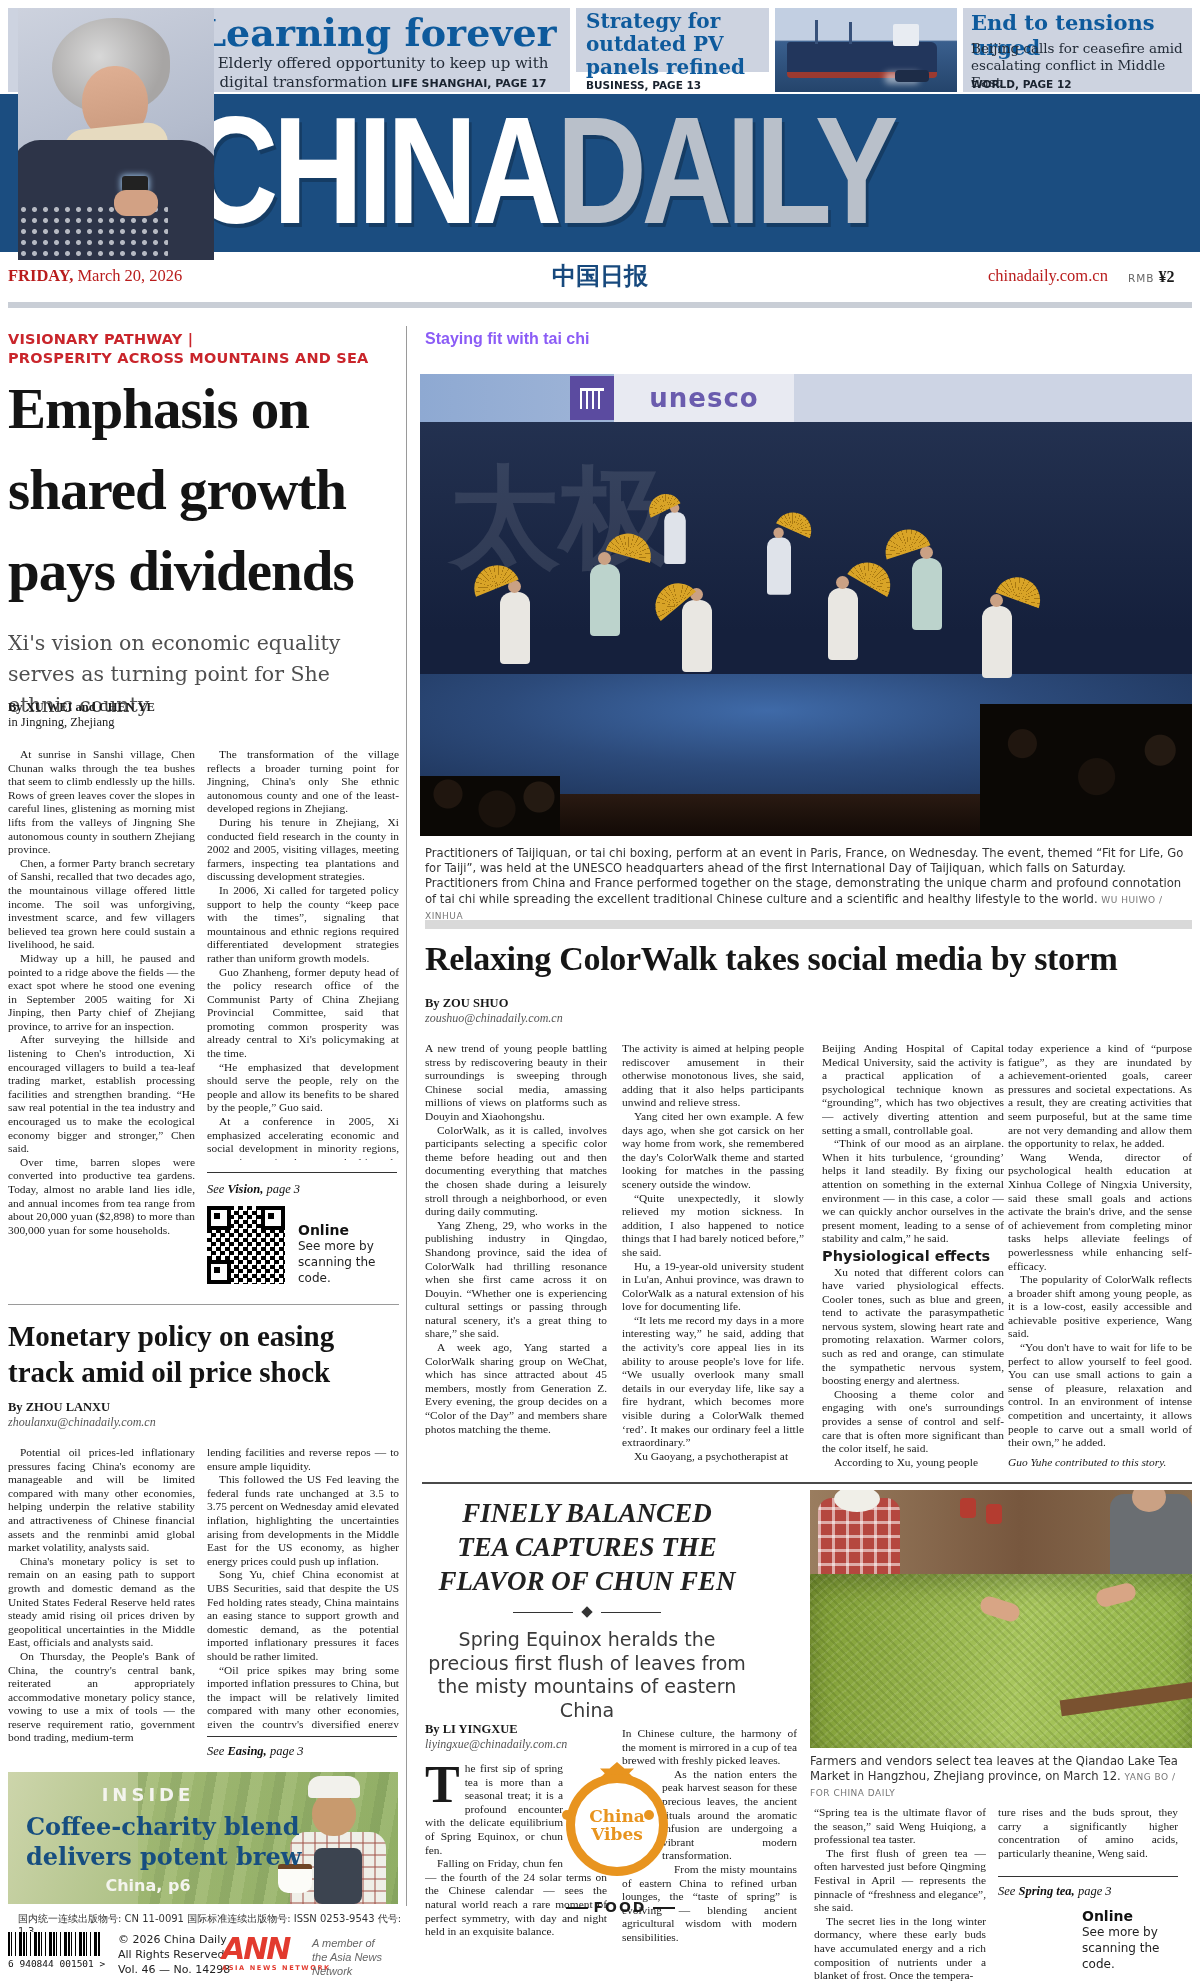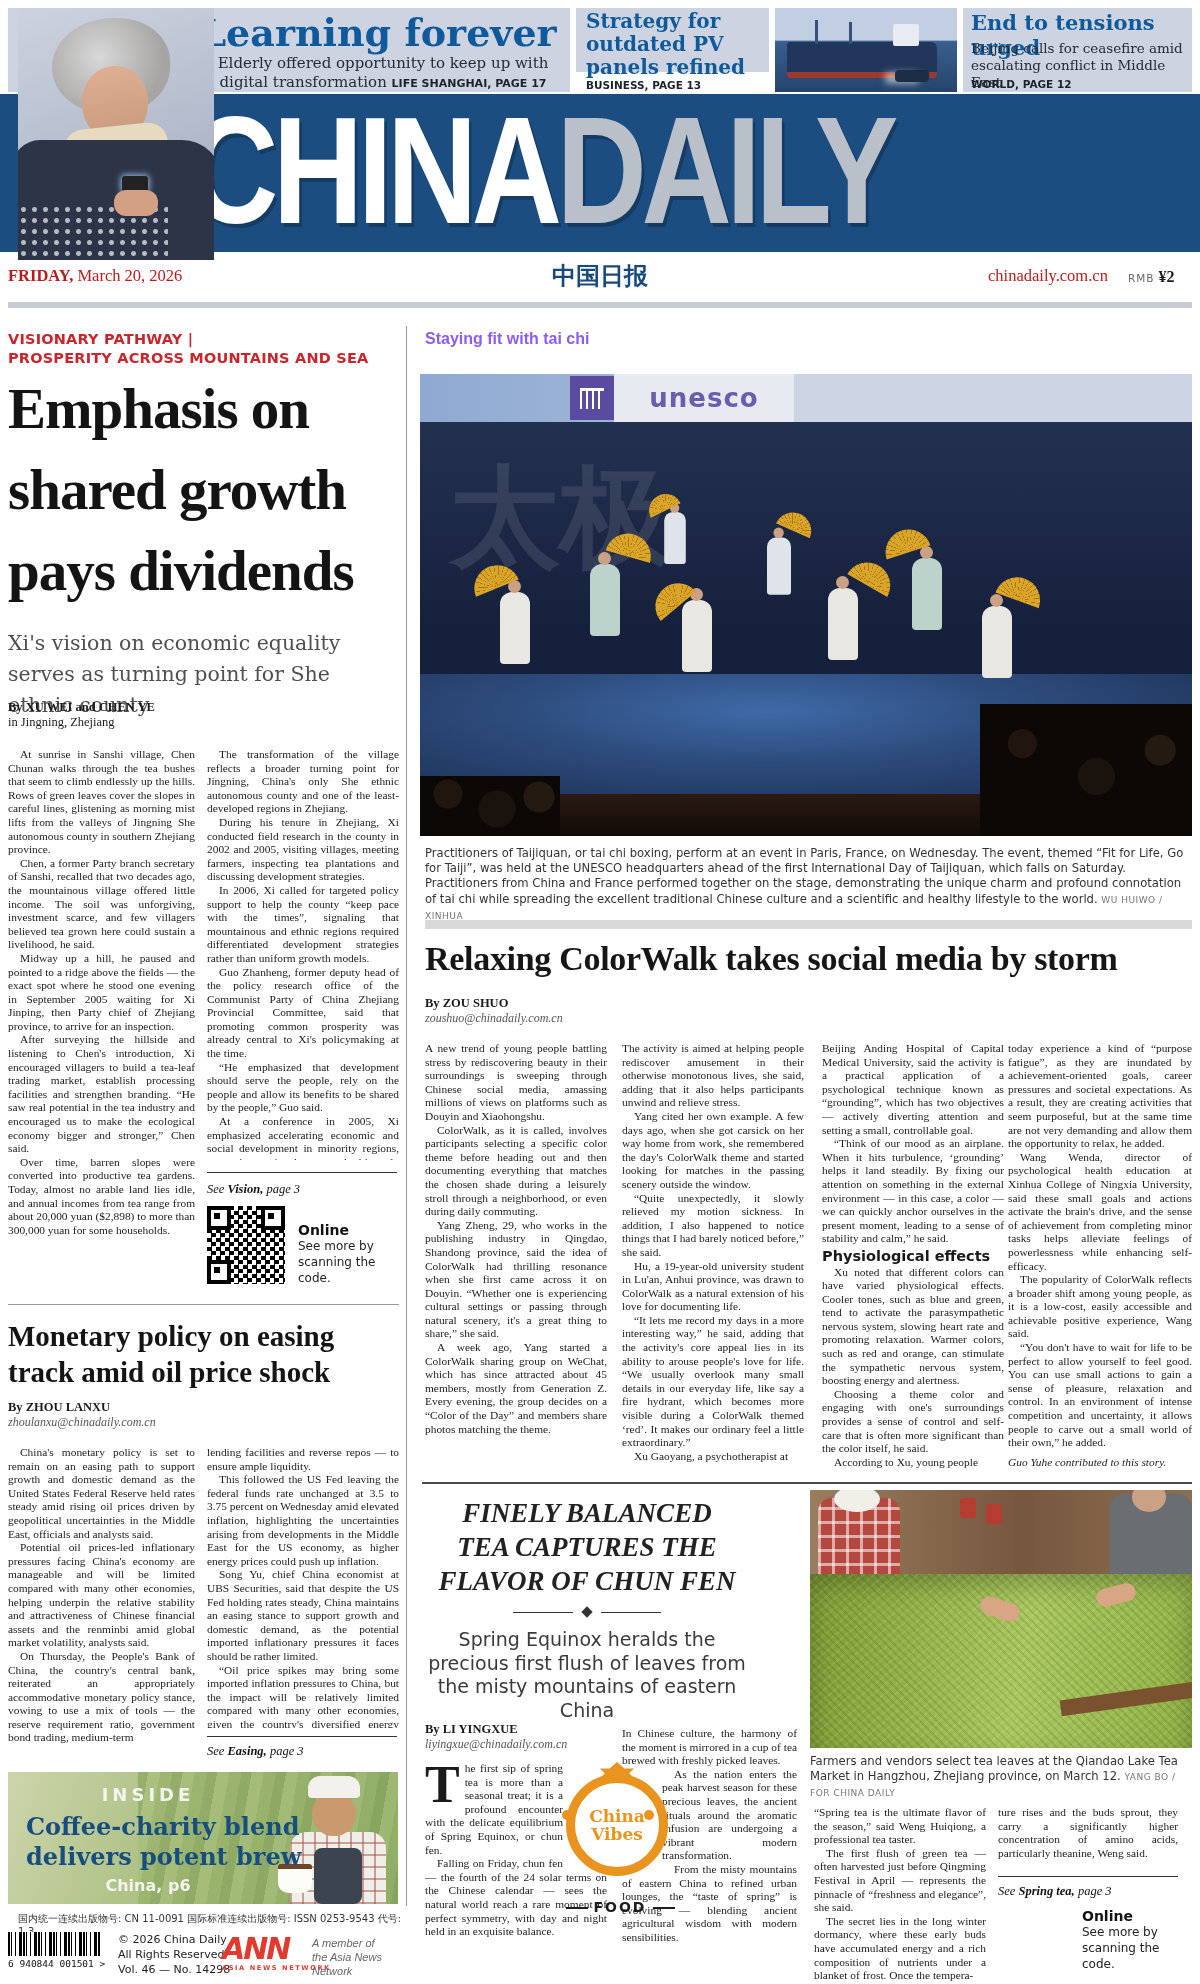--- a/index.html
+++ b/index.html
@@ -295,22 +295,22 @@
 
   <h2 class="abs mon-headline" style="left:8px;top:1318px;width:398px;margin:0;">
     <span style="display:block;">Monetary policy on easing</span>
     <span style="display:block;">track amid oil price shock</span>
   </h2>
   <div class="abs" style="left:8px;top:1400px;">
     <div class="byline-by">By ZHOU LANXU</div>
     <div class="byline-email">zhoulanxu@chinadaily.com.cn</div>
   </div>
   <div class="abs body-col just" style="left:8px;top:1446px;width:187px;height:314px;">
+    <p>Potential oil prices-led inflationary pressures facing China's economy are manageable and will be limited compared with many other economies, helping underpin the relative stability and attractiveness of Chinese financial assets and the renminbi amid global market volatility, analysts said.</p>
     <p>China's monetary policy is set to remain on an easing path to support growth and domestic demand as the United States Federal Reserve held rates steady amid rising oil prices driven by geopolitical uncertainties in the Middle East, officials and analysts said.</p>
-    <p>Potential oil prices-led inflationary pressures facing China's economy are manageable and will be limited compared with many other economies, helping underpin the relative stability and attractiveness of Chinese financial assets and the renminbi amid global market volatility, analysts said.</p>
     <p>On Thursday, the People's Bank of China, the country's central bank, reiterated an appropriately accommodative monetary policy stance, vowing to use a mix of tools — the reserve requirement ratio, government bond trading, medium-term</p>
   </div>
   <div class="abs body-col just" style="left:207px;top:1446px;width:192px;height:282px;">
     <p class="noindent">lending facilities and reverse repos — to ensure ample liquidity.</p>
     <p>This followed the US Fed leaving the federal funds rate unchanged at 3.5 to 3.75 percent on Wednesday amid elevated inflation, highlighting the uncertainties arising from developments in the Middle East for the US economy, as higher energy prices could push up inflation.</p>
     <p>Song Yu, chief China economist at UBS Securities, said that despite the US Fed holding rates steady, China maintains an easing stance to support growth and domestic demand, as the potential imported inflationary pressures it faces should be rather limited.</p>
     <p>“Oil price spikes may bring some imported inflation pressures to China, but the impact will be relatively limited compared with many other economies, given the country's diversified energy supply, ample reserves and declining reliance on oil,” Song said.</p>
   </div>
   <div class="abs mini-rule" style="left:207px;top:1736px;width:190px;"></div>
   <div class="abs see-line" style="left:207px;top:1744px;">

